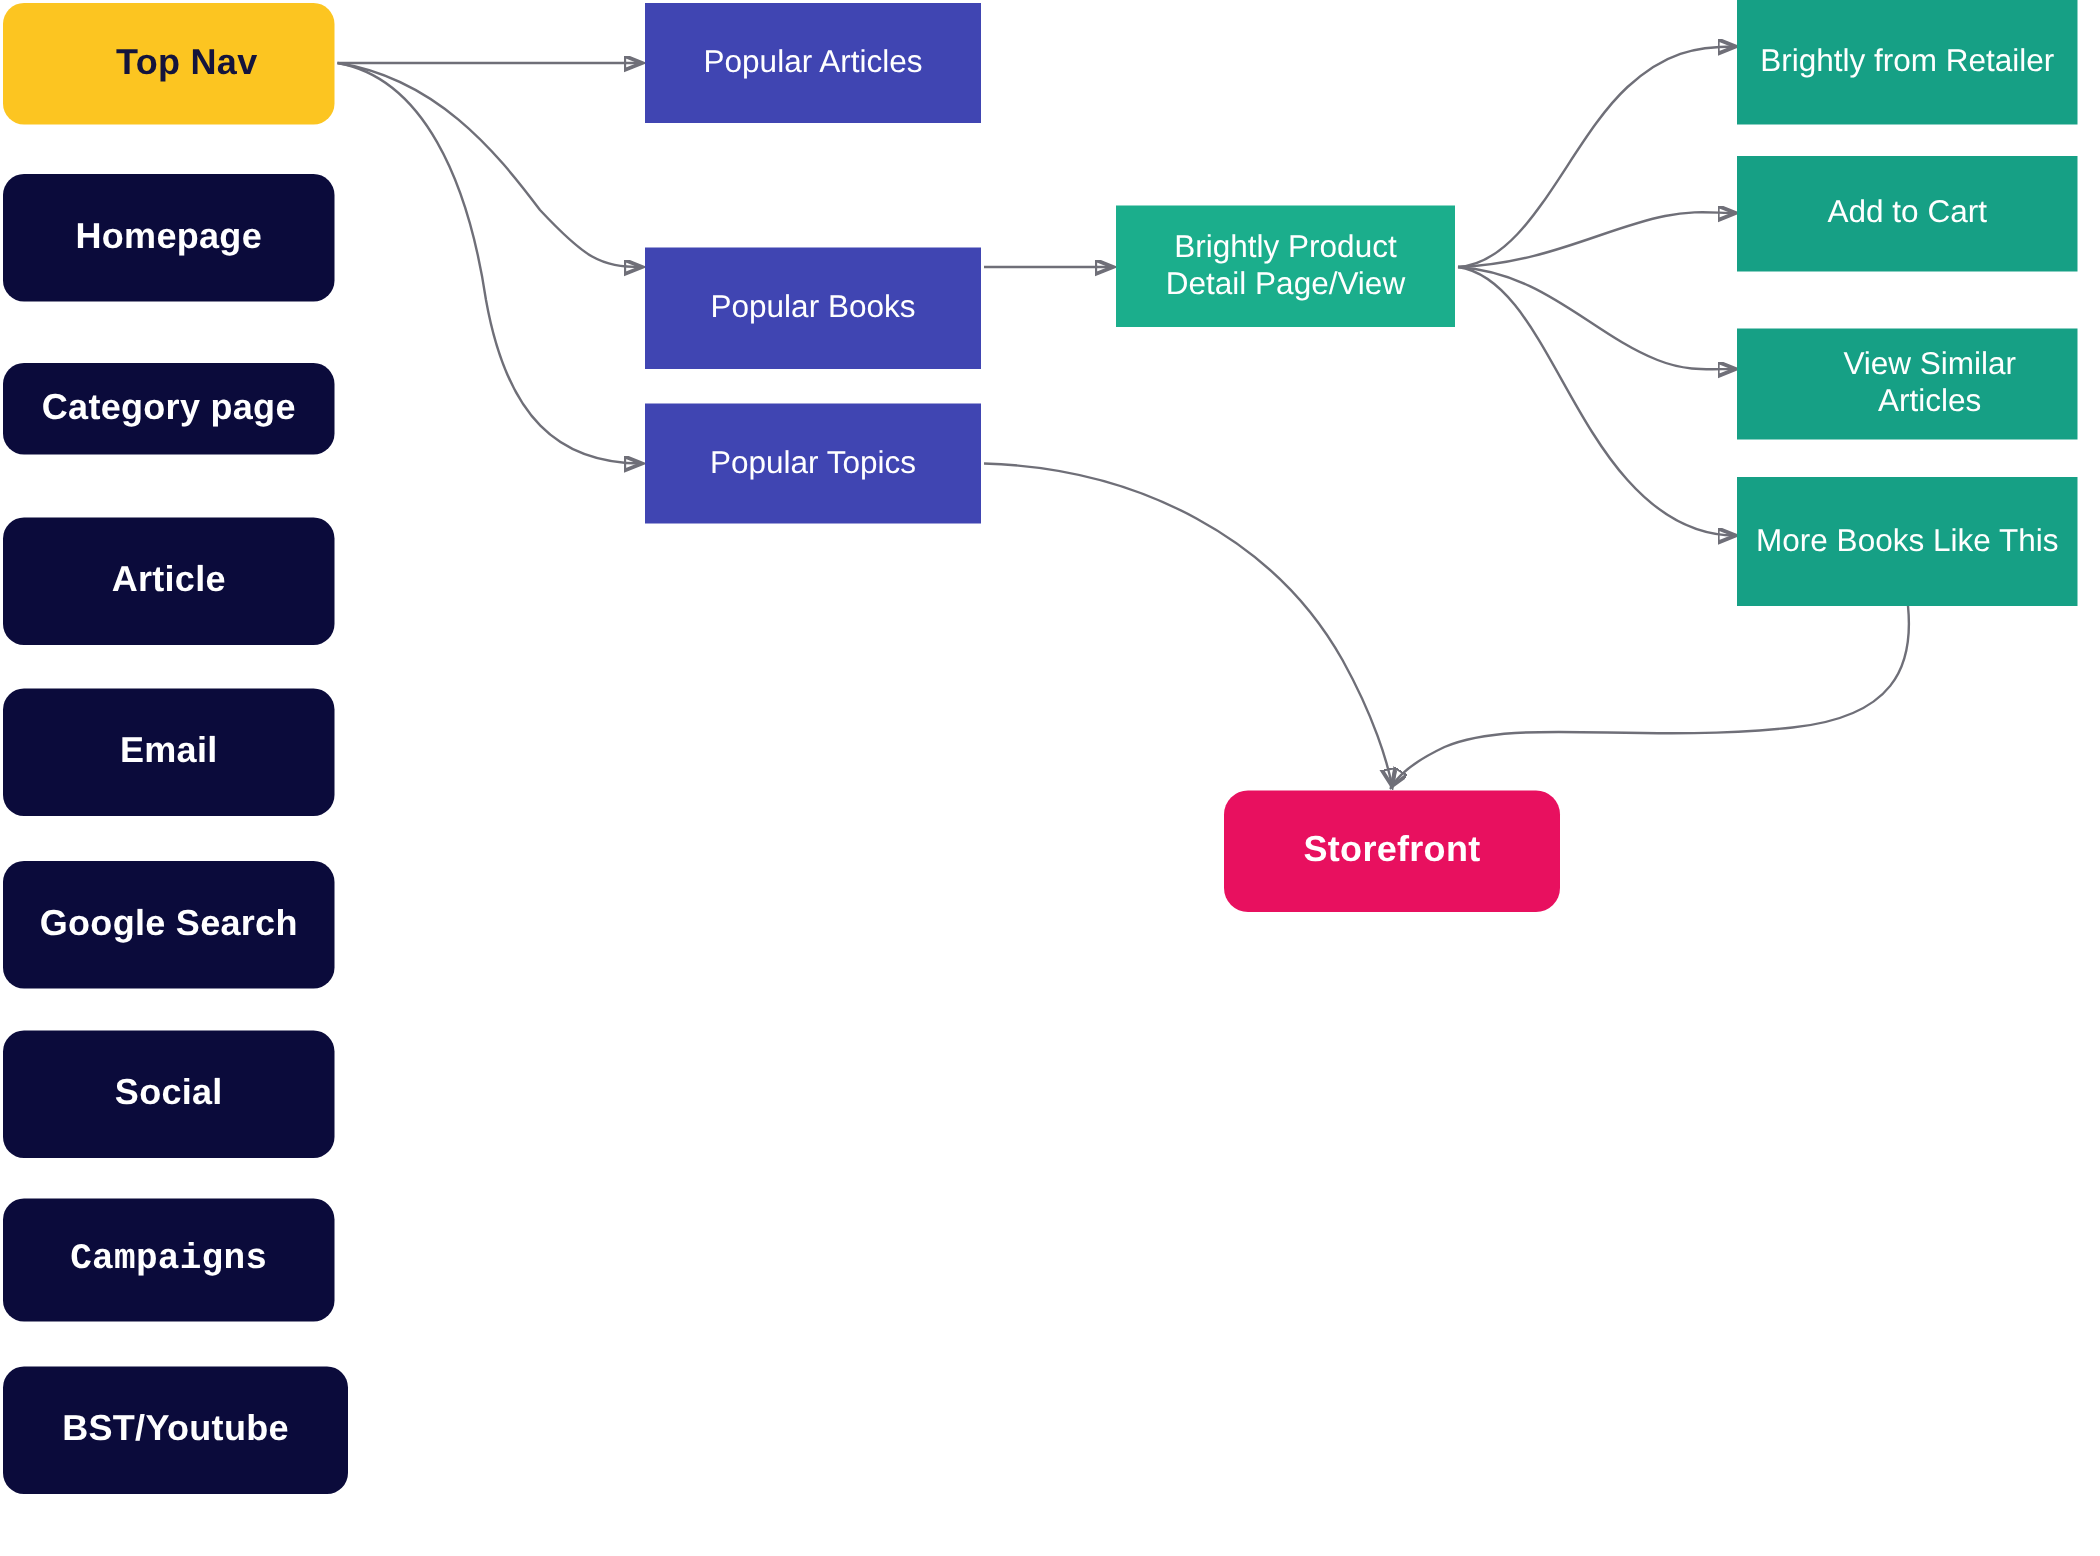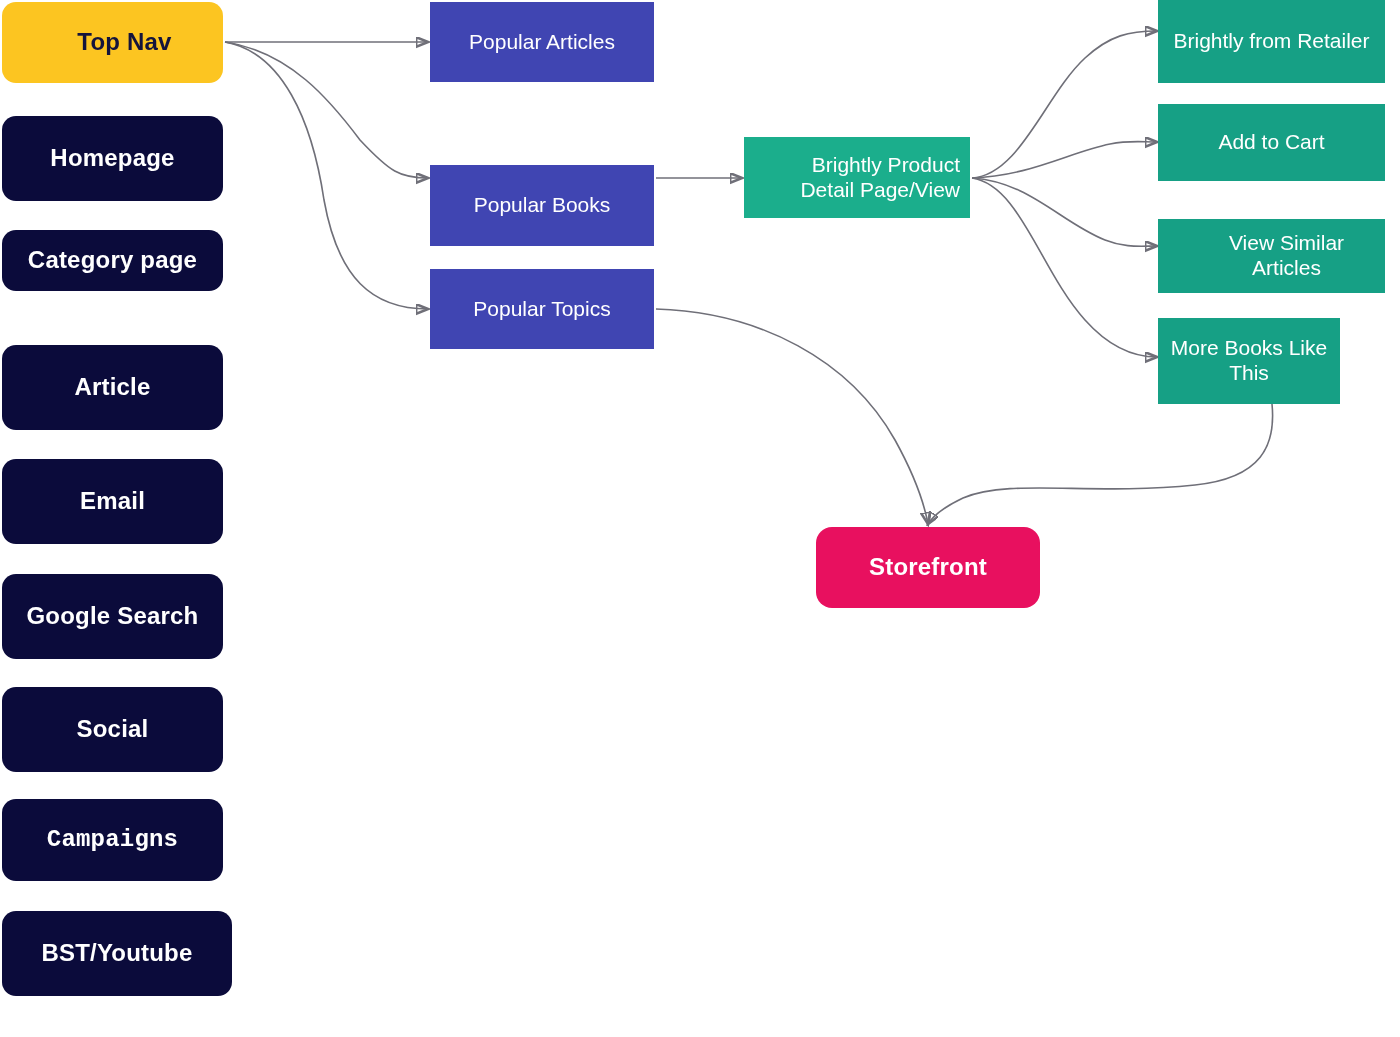--- a/index.html
+++ b/index.html
@@ -115,21 +115,21 @@
   </svg>
 
   <div class="node pill pill-nav" style="left:2px; top:2px; width:221px; height:81px;">
     <span>Top Nav</span>
   </div>
 
   <div class="node pill pill-dark" style="left:2px; top:116px; width:221px; height:85px;">
     <span>Homepage</span>
   </div>
 
-  <div class="node pill pill-dark" style="left:2px; top:230px; width:221px; height:61px;">
+  <div class="node pill pill-dark" style="left:2px; top:242px; width:221px; height:61px;">
     <span>Category page</span>
   </div>
 
   <div class="node pill pill-dark" style="left:2px; top:345px; width:221px; height:85px;">
     <span>Article</span>
   </div>
 
   <div class="node pill pill-dark" style="left:2px; top:459px; width:221px; height:85px;">
     <span>Email</span>
   </div>
@@ -155,37 +155,37 @@
   </div>
 
   <div class="node rect rect-blue" style="left:430px; top:137px; width:224px; height:81px;margin-top:28px;">
     <span>Popular Books</span>
   </div>
 
   <div class="node rect rect-blue" style="left:430px; top:269px; width:224px; height:80px;">
     <span>Popular Topics</span>
   </div>
 
-  <div class="node rect rect-green-main" style="left:744px; top:137px; width:226px; height:81px;text-align:right;">
+  <div class="node rect rect-green-main" style="left:744px; top:137px; width:226px; height:81px;">
     <span>Brightly Product Detail Page/View</span>
   </div>
 
   <div class="node rect rect-green" style="left:1158px; top:0px; width:227px; height:83px;">
     <span>Brightly from Retailer</span>
   </div>
 
   <div class="node rect rect-green" style="left:1158px; top:104px; width:227px; height:77px;">
     <span>Add to Cart</span>
   </div>
 
   <div class="node rect rect-green" style="left:1158px; top:219px; width:227px; height:74px;padding-left:40px;">
     <span>View Similar Articles</span>
   </div>
 
-  <div class="node rect rect-green" style="left:1158px; top:318px; width:182px; height:86px;">
+  <div class="node rect rect-green" style="left:1158px; top:318px; width:227px; height:86px;">
     <span>More Books Like This</span>
   </div>
 
   <div class="node pill pill-pink" style="left:816px; top:527px; width:224px; height:81px;">
     <span>Storefront</span>
   </div>
 
 </div>
 
 </body></html>

